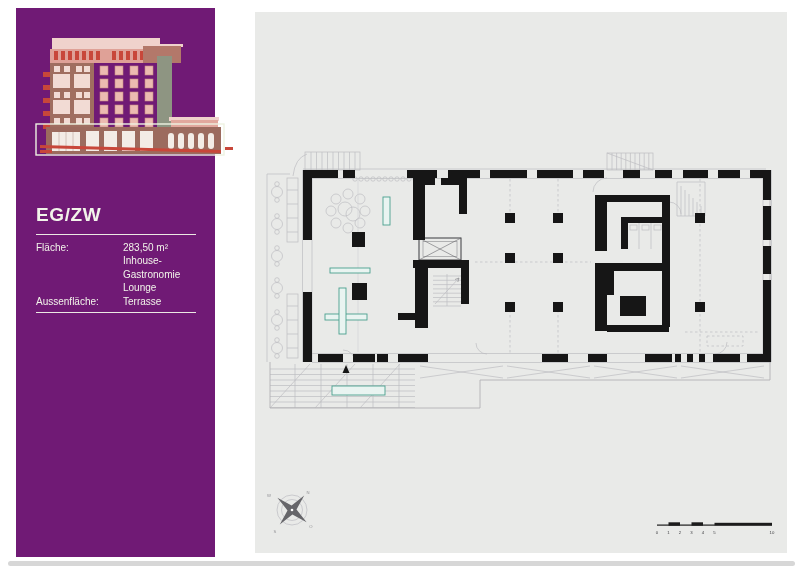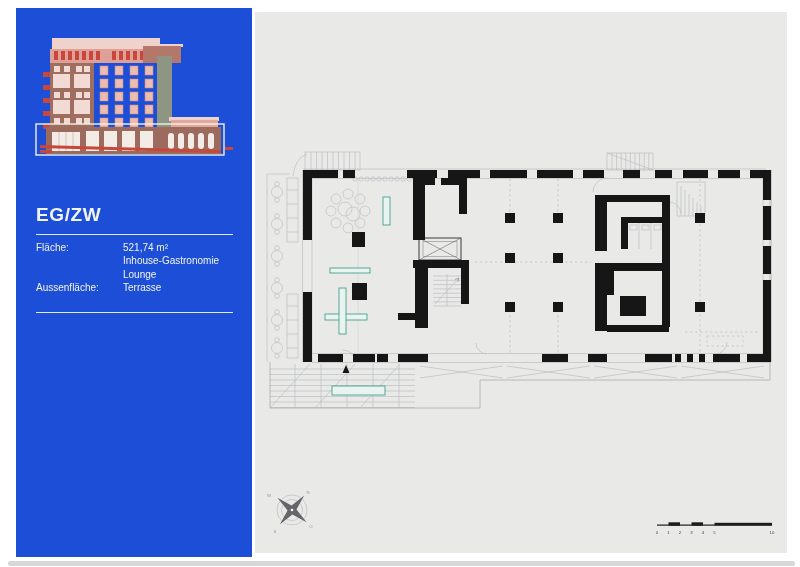--- a/index.html
+++ b/index.html
@@ -1,18 +1,18 @@
 <!DOCTYPE html>
 <html><head>
 <meta charset="utf-8">
 <style>
   html,body{margin:0;padding:0;}
   body{width:800px;height:567px;background:#ffffff;position:relative;overflow:hidden;
        font-family:"Liberation Sans",sans-serif;}
-  .sidebar{position:absolute;left:16px;top:8px;width:199px;height:549px;background:#1d4ed8;color:#f2f4ea;padding-left:37px;}
+  .sidebar{position:absolute;left:16px;top:8px;width:199px;height:549px;background:#701a75;color:#f2f4ea;}
   .elevation{position:absolute;left:0;top:6px;width:231px;height:186px;}
   .floor-title{position:absolute;top:196px;left:20px;font-size:19px;font-weight:bold;letter-spacing:.6px;}
   .hr{position:absolute;left:20px;right:19px;height:1px;background:#f2f4ea;opacity:.95;}
   .hr1{top:226px;} .hr2{top:304px;}
   .info{position:absolute;top:233px;left:20px;right:10px;font-size:10px;line-height:13.4px;}
   .row{display:flex;}
   .lab{width:87px;flex:none;}
   .val{flex:1;}
   .page{position:absolute;left:255px;top:12px;width:532px;height:541px;background:#e9eae8;}
   .plan{position:absolute;inset:0;width:100%;height:100%;}
@@ -130,21 +130,21 @@
 
     <rect x="20" y="110" width="188" height="31" fill="none" stroke="#eef2e2" stroke-width="1.4"></rect>
   </svg>
 
   <div class="floor-title">EG/ZW</div>
   <div class="hr hr1"></div>
 
   <div class="info">
     <div class="row">
       <span class="lab">Fläche:</span>
-      <span class="val">521,74 m²</span>
+      <span class="val">283,50 m²</span>
     </div>
     <div class="row">
       <span class="lab"></span>
       <span class="val">Inhouse-Gastronomie</span>
     </div>
     <div class="row">
       <span class="lab"></span>
       <span class="val">Lounge</span>
     </div>
     <div class="row">

